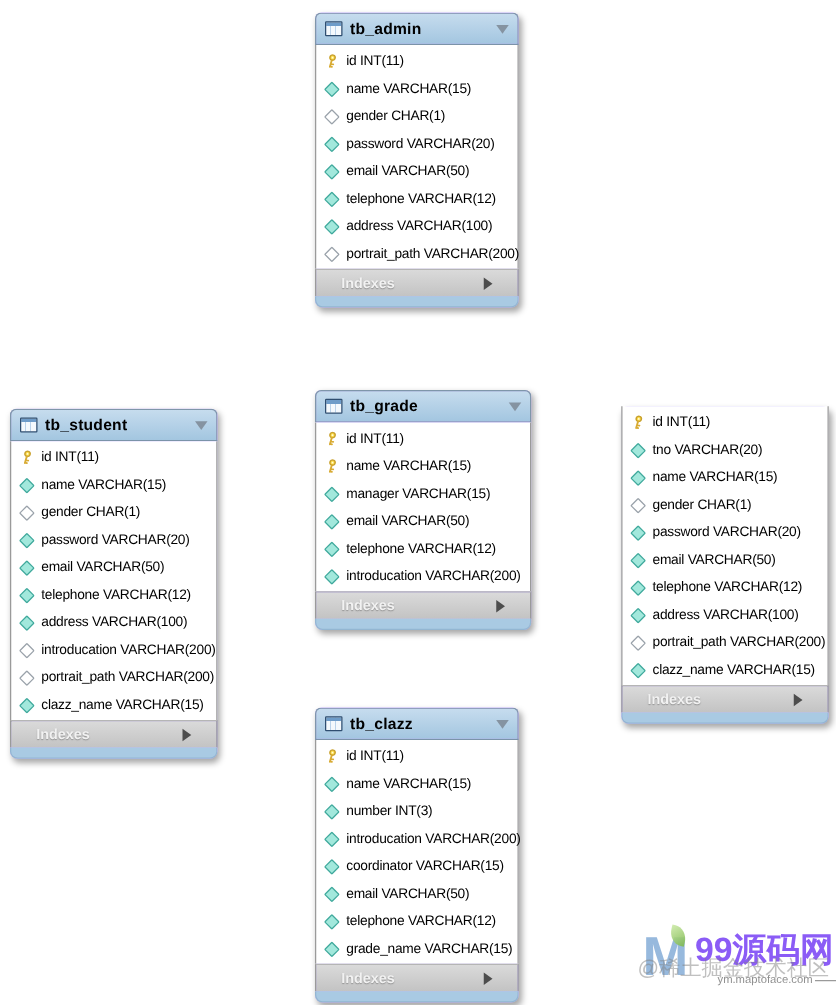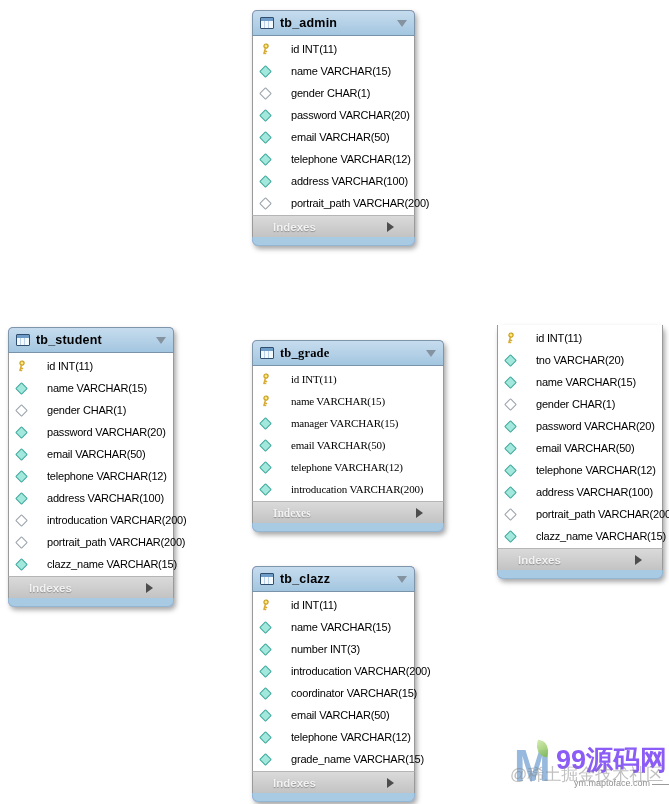--- a/index.html
+++ b/index.html
@@ -50,21 +50,21 @@
     border-top:7px solid #8593a1;
   }
   .body{
     background:var(--body-bg);
     border-left:1px solid #9a9a9a;
     border-right:1px solid #9a9a9a;
     padding:2px 0 1px 0;
   }
   .row{
     height:22px;
-    display:flex;align-items:center;gap:19px;
+    display:flex;align-items:center;gap:5px;
     padding-left:6px;
     font-size:11px;color:#000;
     letter-spacing:-0.2px;
     white-space:nowrap;
   }
   .ric{width:13px;flex:0 0 13px;display:flex;align-items:center;justify-content:center;}
   .dm{
     width:7px;height:7px;display:inline-block;
     transform:rotate(45deg);
     border-radius:1px;
@@ -287,21 +287,21 @@
           </span>
           <span class="lbl">clazz_name VARCHAR(15)</span>
         </div>
       </div>
       <div class="idx">
         <span>Indexes</span>
         <span class="arr"></span>
       </div>
       <div class="strip"></div>
     </div>
-    <div class="entity" style="left: 252px; top: 340px; width: 192px; font-family: Liberation Serif, serif;">
+    <div class="entity" style="left: 252px; top: 312px; width: 173px;">
       <div class="hdr">
         <span class="tbl-icon"></span>
         <span class="ttl">tb_grade</span>
         <span class="tri"></span>
       </div>
       <div class="body">
         <div class="row">
           <span class="ric">
             <svg width="11" height="12" viewBox="0 0 11 12">
               <g transform="rotate(16 5.5 6)">

